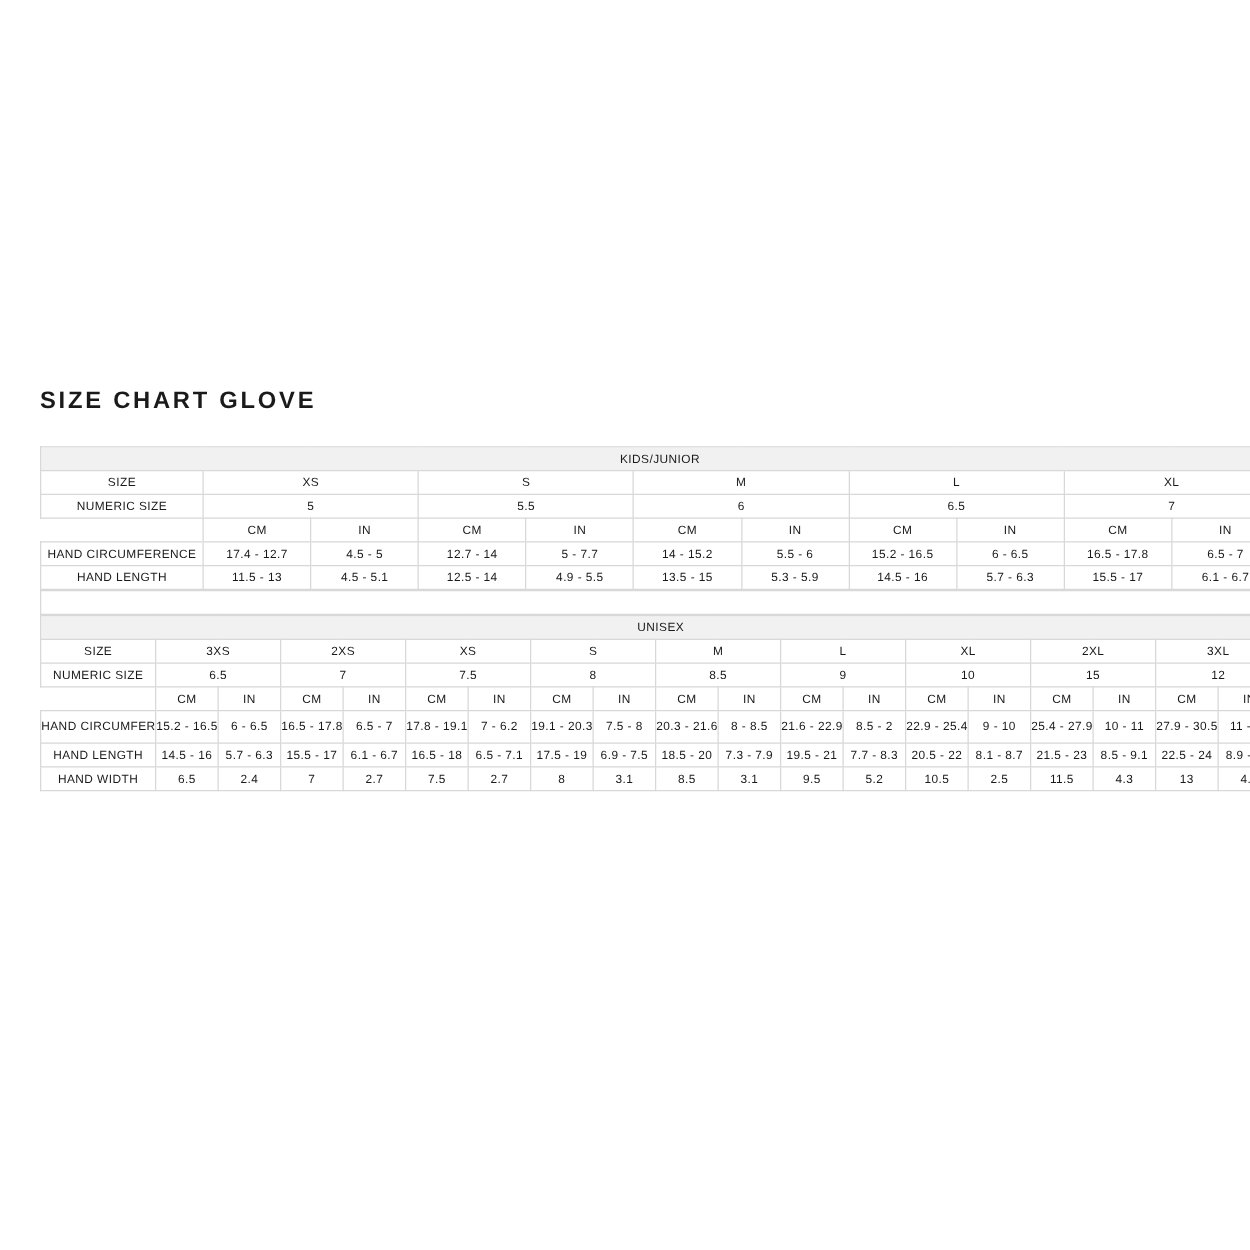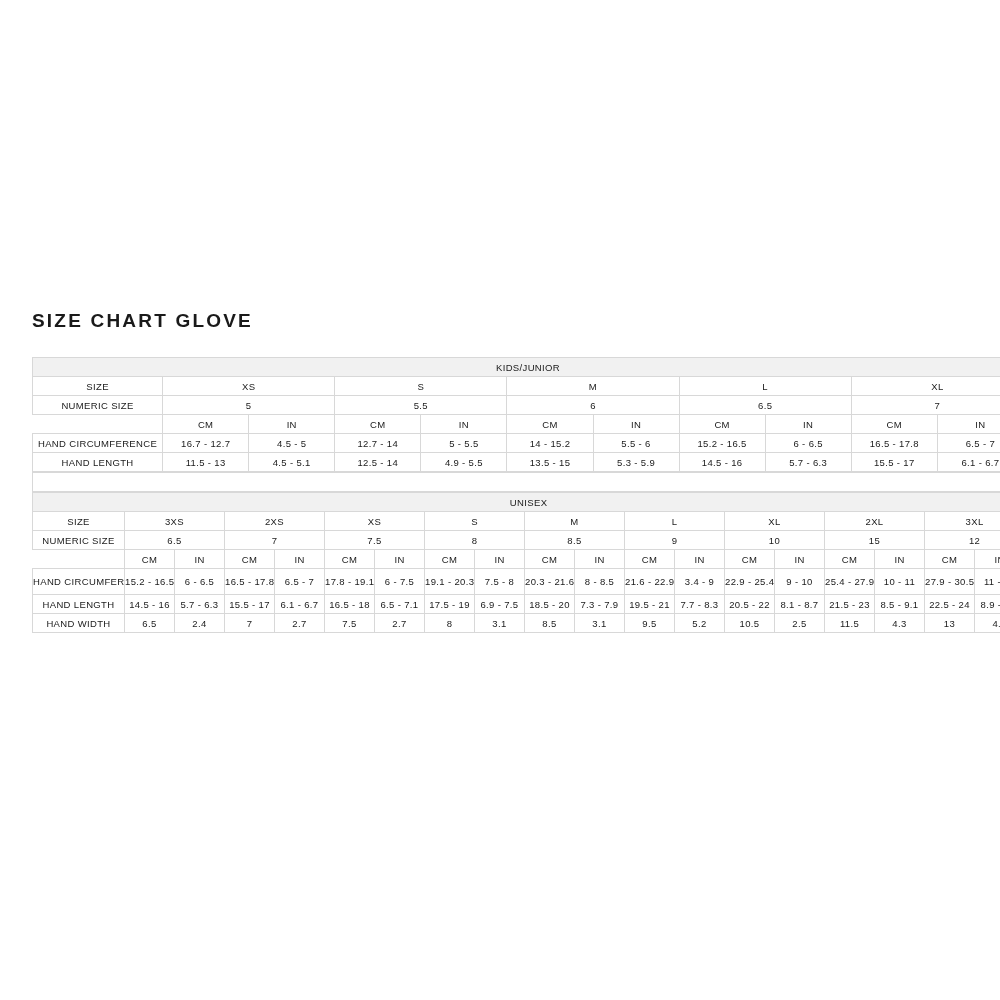--- a/index.html
+++ b/index.html
@@ -152,24 +152,24 @@
           <td class="unitlabel">IN</td>
           <td class="unitlabel">CM</td>
           <td class="unitlabel">IN</td>
           <td class="unitlabel">CM</td>
           <td class="unitlabel">IN</td>
           <td class="unitlabel">CM</td>
           <td class="unitlabel">IN</td>
         </tr>
         <tr>
           <td class="rowlabel">HAND CIRCUMFERENCE</td>
-          <td>16.7 - 12.7</td>
+          <td>17.4 - 12.7</td>
           <td>4.5 - 5</td>
           <td>12.7 - 14</td>
-          <td>5 - 5.5</td>
+          <td>5 - 7.7</td>
           <td>14 - 15.2</td>
           <td>5.5 - 6</td>
           <td>15.2 - 16.5</td>
           <td>6 - 6.5</td>
           <td>16.5 - 17.8</td>
           <td>6.5 - 7</td>
         </tr>
         <tr>
           <td class="rowlabel">HAND LENGTH</td>
           <td>11.5 - 13</td>
@@ -267,27 +267,27 @@
         </tr>
         <tr class="twoline">
           <td class="rowlabel">
             <span class="cellwrap">HAND CIRCUMFERENCE</span>
           </td>
           <td>15.2 - 16.5</td>
           <td>6 - 6.5</td>
           <td>16.5 - 17.8</td>
           <td>6.5 - 7</td>
           <td>17.8 - 19.1</td>
-          <td>6 - 7.5</td>
+          <td>7 - 6.2</td>
           <td>19.1 - 20.3</td>
           <td>7.5 - 8</td>
           <td>20.3 - 21.6</td>
           <td>8 - 8.5</td>
           <td>21.6 - 22.9</td>
-          <td>3.4 - 9</td>
+          <td>8.5 - 2</td>
           <td>22.9 - 25.4</td>
           <td>9 - 10</td>
           <td>25.4 - 27.9</td>
           <td>10 - 11</td>
           <td>27.9 - 30.5</td>
           <td>11 - 12</td>
         </tr>
         <tr>
           <td class="rowlabel">HAND LENGTH</td>
           <td>14.5 - 16</td>

